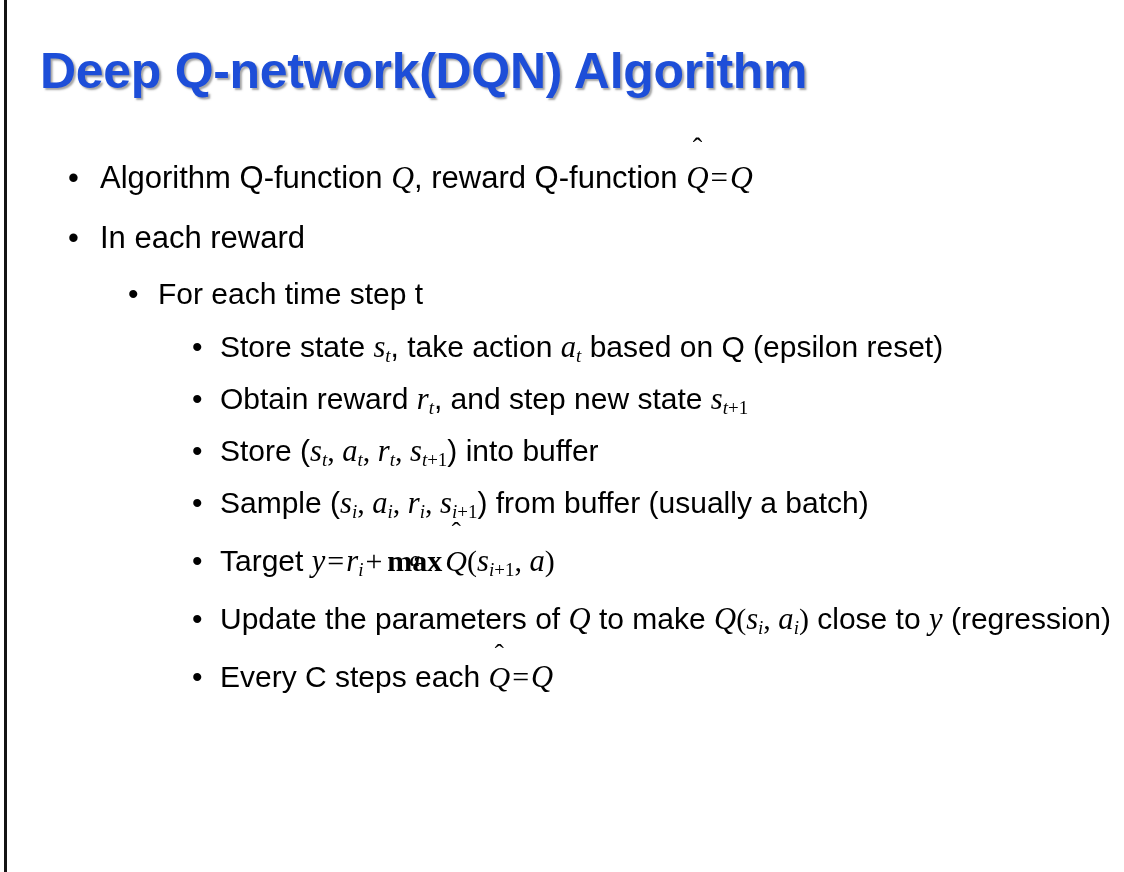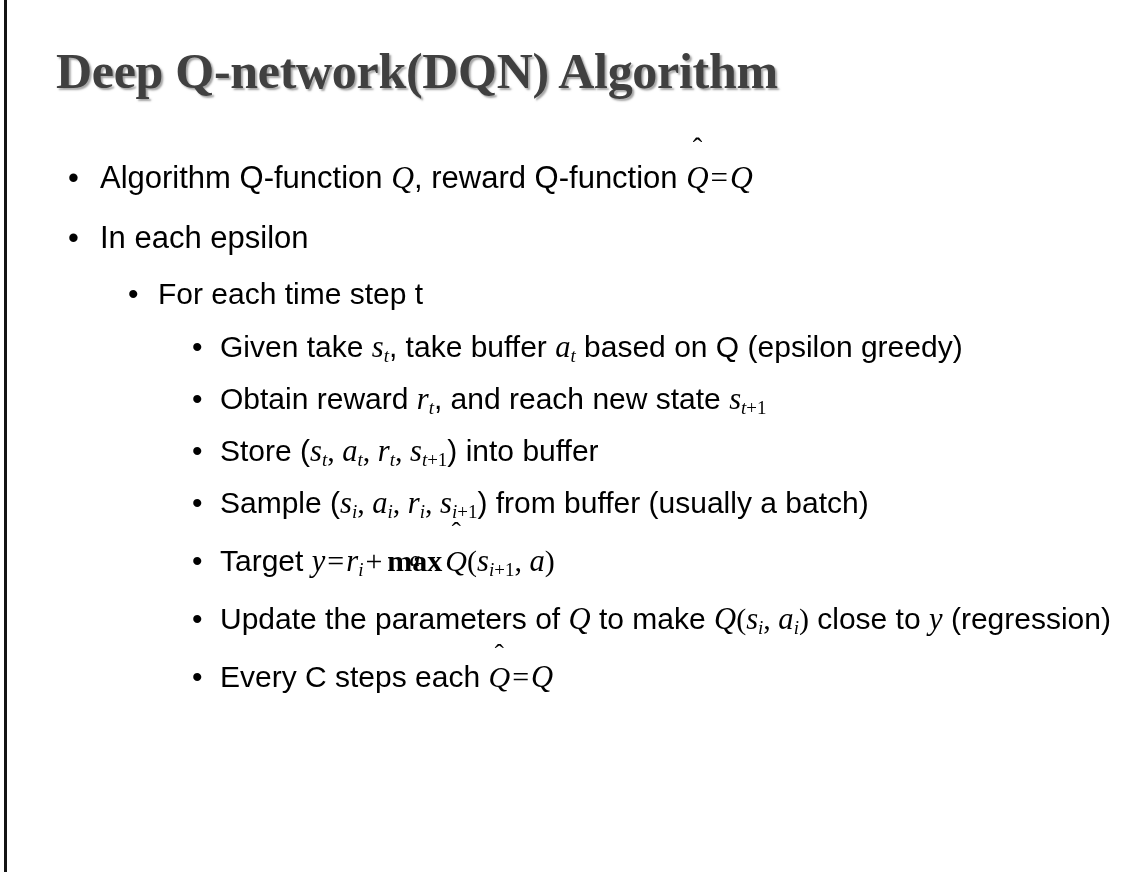--- a/index.html
+++ b/index.html
@@ -23,27 +23,27 @@
     position: absolute;
     left: 4px;
     top: 0;
     width: 3px;
     height: 872px;
     background: #141414;
   }
 
   .title {
     position: absolute;
-    left: 56px;
+    left: 40px;
     top: 44px;
-    font-family: Liberation Serif, serif;
+    font-family: Liberation Sans, sans-serif;
     font-size: 50px;
     font-weight: 700;
     line-height: 1.1;
-    color: #404040;
+    color: #1d4ed8;
     letter-spacing: -0.3px;
     text-shadow: 2px 2px 2px rgba(90,90,90,0.55);
     white-space: nowrap;
   }
 
   .body-list {
     position: absolute;
     left: 0;
     top: 148px;
     width: 1124px;
@@ -165,36 +165,36 @@
 
   <div class="body-list">
 
     <div class="bullet-row lvl1">
       <span class="marker">•</span>
       <span class="txt"><span>Algorithm Q-function </span><span class="m">Q</span><span>, reward Q-function </span><span class="qhat"><span class="hat">̂</span><span>Q</span></span><span class="op">=</span><span class="m">Q</span></span>
     </div>
 
     <div class="bullet-row lvl1">
       <span class="marker">•</span>
-      <span class="txt">In each epsilon</span>
+      <span class="txt">In each reward</span>
     </div>
 
     <div class="bullet-row lvl2">
       <span class="marker">•</span>
       <span class="txt">For each time step t</span>
     </div>
 
     <div class="bullet-row lvl3">
       <span class="marker">•</span>
-      <span class="txt"><span>Given take </span><span class="m"><span>s</span><sub class="ms">t</sub></span><span>, take buffer </span><span class="m"><span>a</span><sub class="ms">t</sub></span><span> based on Q (epsilon greedy)</span></span>
-    </div>
-
-    <div class="bullet-row lvl3">
-      <span class="marker">•</span>
-      <span class="txt"><span>Obtain reward </span><span class="m"><span>r</span><sub class="ms">t</sub></span><span>, and reach new state </span><span class="m"><span>s</span><sub class="ms"><span>t</span><span class="num">+1</span></sub></span></span>
+      <span class="txt"><span>Store state </span><span class="m"><span>s</span><sub class="ms">t</sub></span><span>, take action </span><span class="m"><span>a</span><sub class="ms">t</sub></span><span> based on Q (epsilon reset)</span></span>
+    </div>
+
+    <div class="bullet-row lvl3">
+      <span class="marker">•</span>
+      <span class="txt"><span>Obtain reward </span><span class="m"><span>r</span><sub class="ms">t</sub></span><span>, and step new state </span><span class="m"><span>s</span><sub class="ms"><span>t</span><span class="num">+1</span></sub></span></span>
     </div>
 
     <div class="bullet-row lvl3">
       <span class="marker">•</span>
       <span class="txt"><span>Store (</span><span class="m"><span>s</span><sub class="ms">t</sub></span><span class="mr">, </span><span class="m"><span>a</span><sub class="ms">t</sub></span><span class="mr">, </span><span class="m"><span>r</span><sub class="ms">t</sub></span><span class="mr">, </span><span class="m"><span>s</span><sub class="ms"><span>t</span><span class="num">+1</span></sub></span><span>) into buffer</span></span>
     </div>
 
     <div class="bullet-row lvl3">
       <span class="marker">•</span>
       <span class="txt"><span>Sample (</span><span class="m"><span>s</span><sub class="ms">i</sub></span><span class="mr">, </span><span class="m"><span>a</span><sub class="ms">i</sub></span><span class="mr">, </span><span class="m"><span>r</span><sub class="ms">i</sub></span><span class="mr">, </span><span class="m"><span>s</span><sub class="ms"><span>i</span><span class="num">+1</span></sub></span><span>) from buffer (usually a batch)</span></span>

